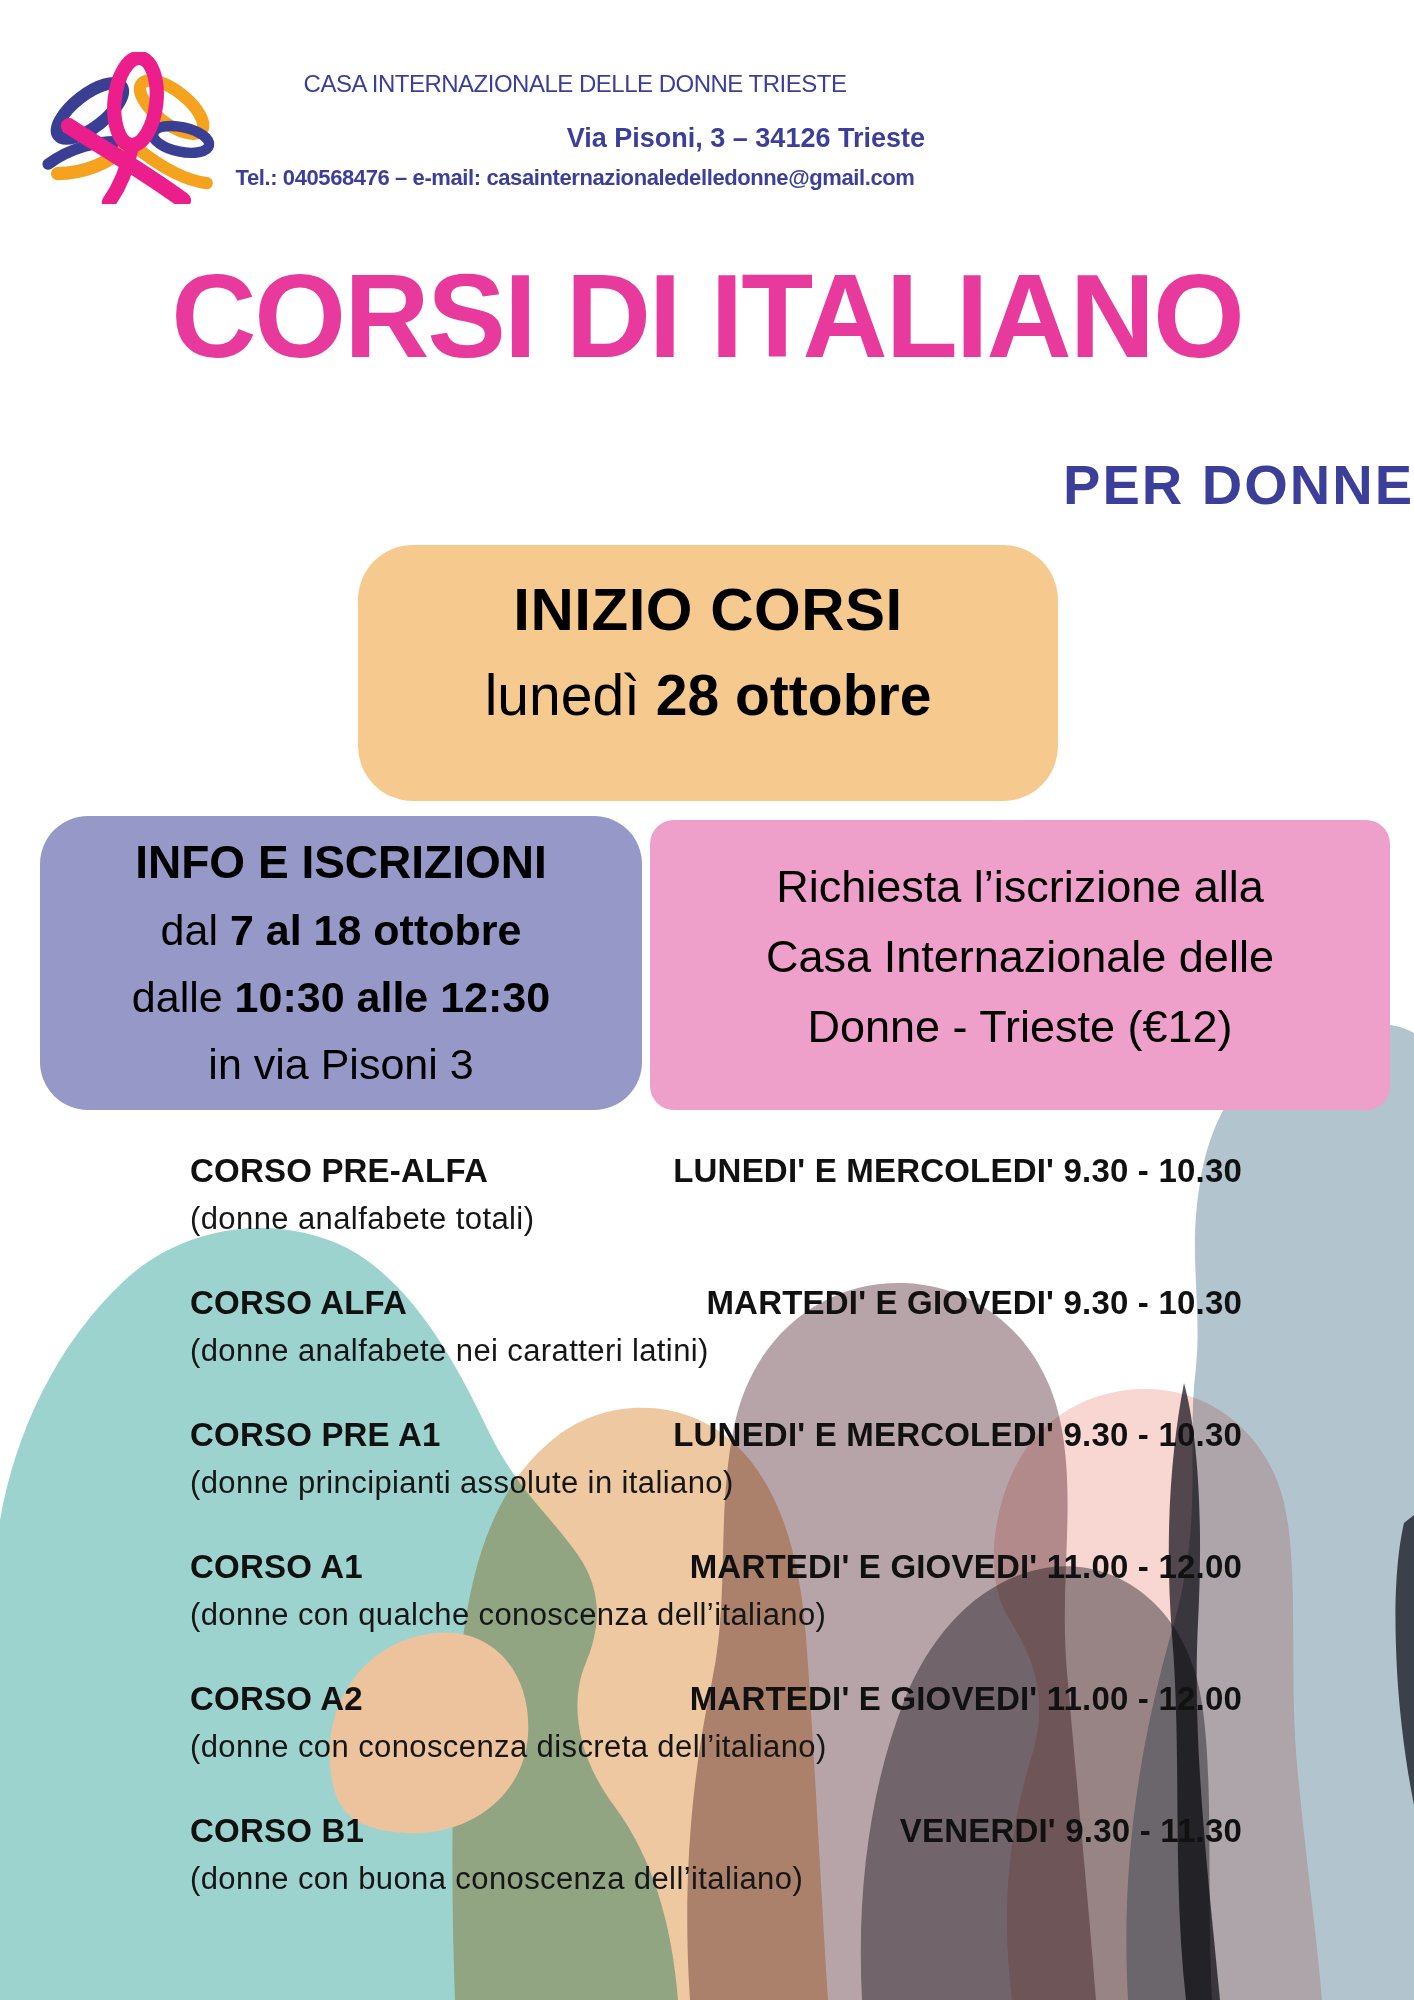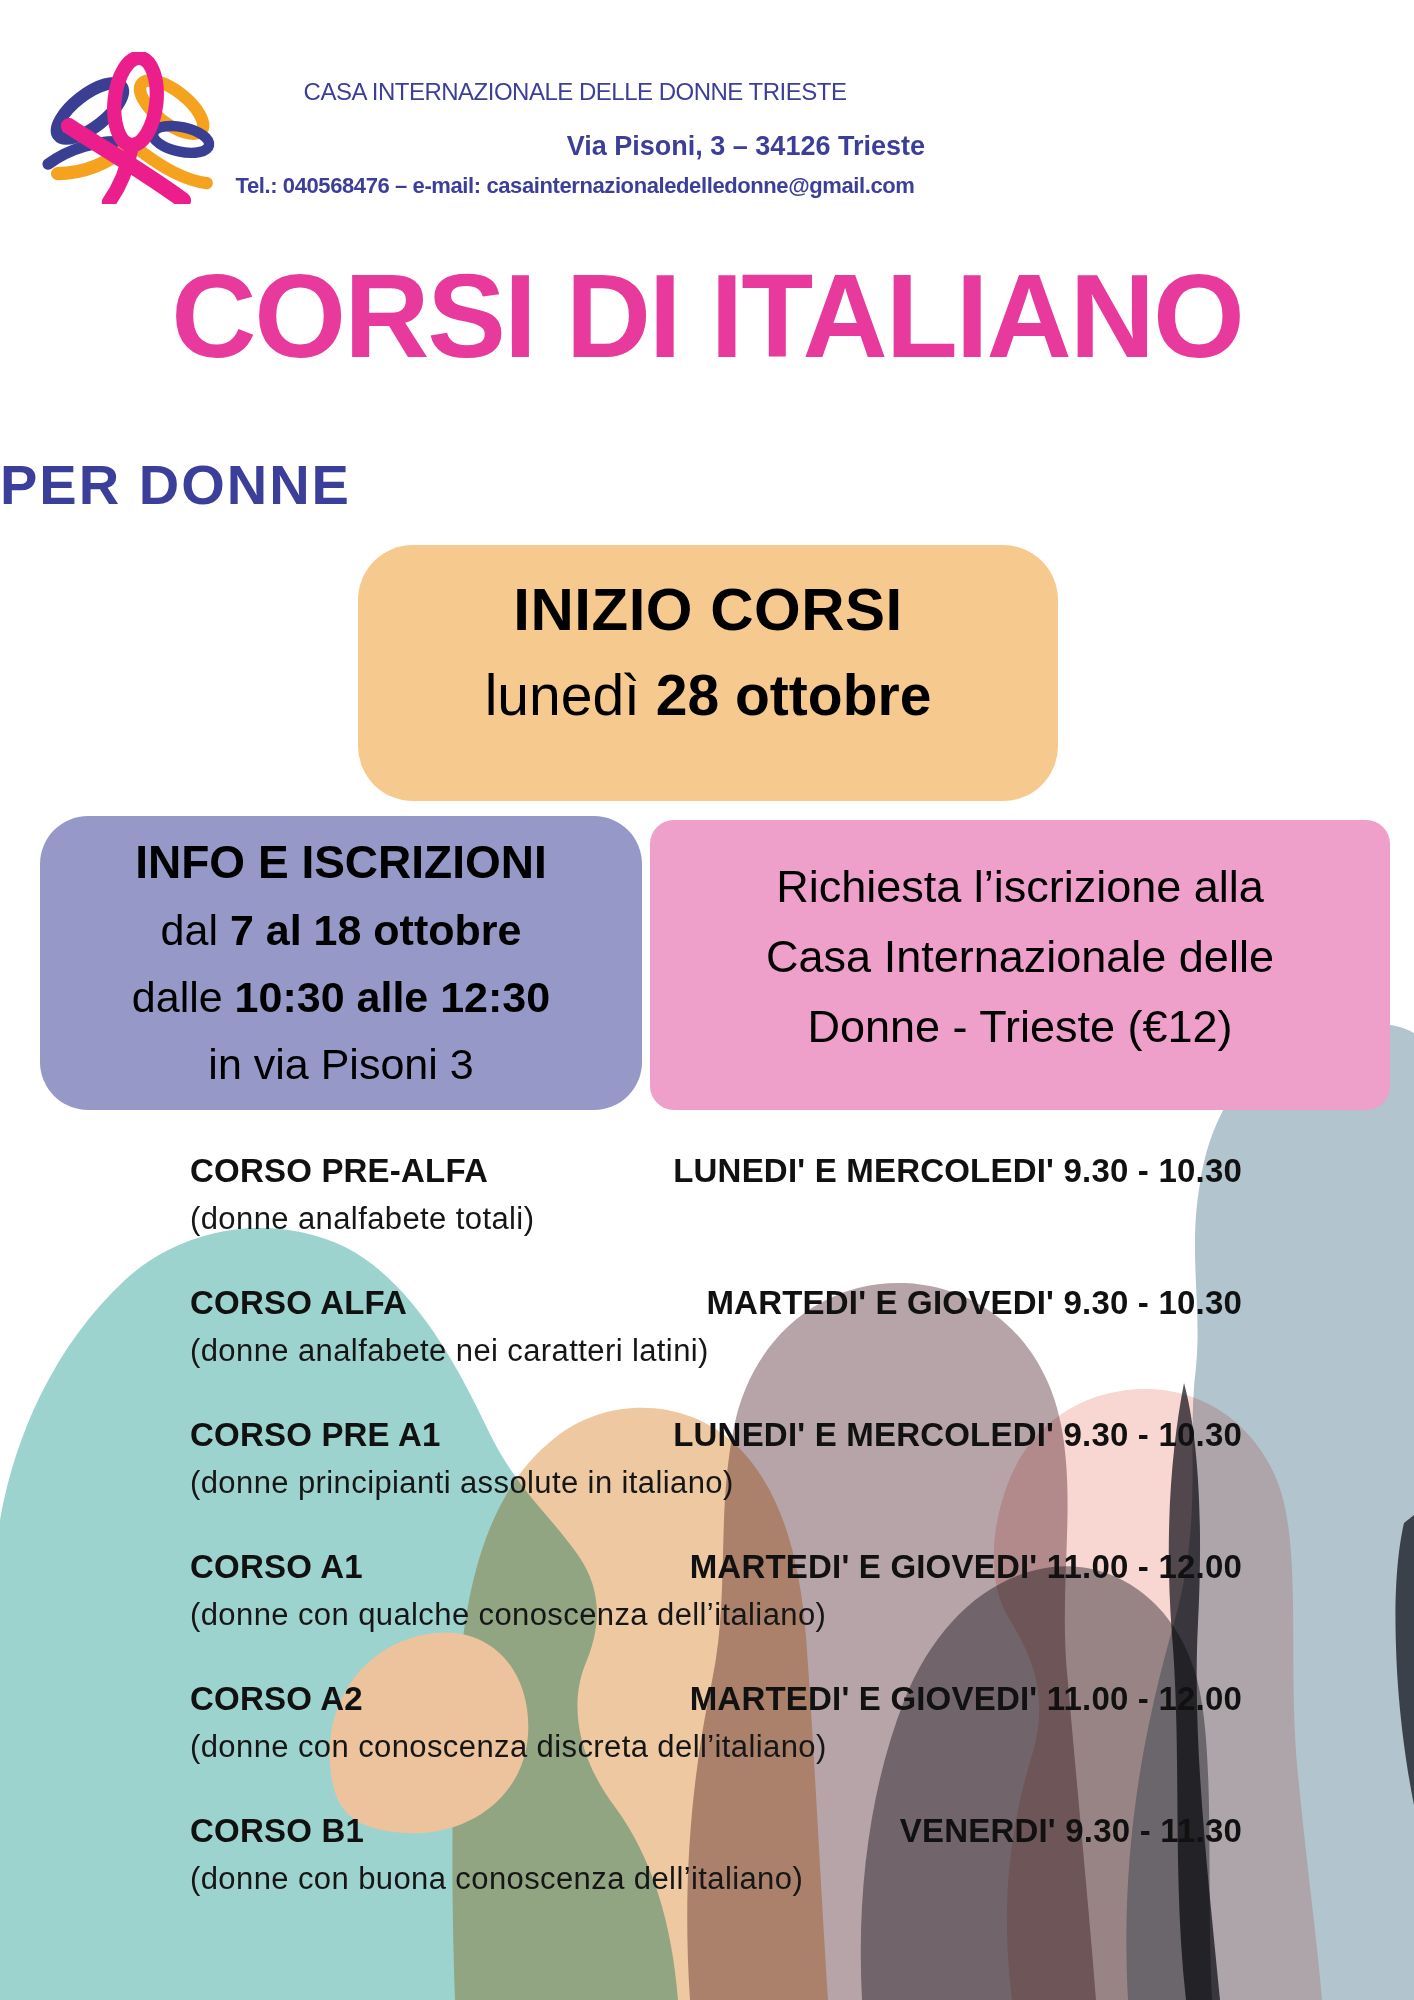--- a/index.html
+++ b/index.html
@@ -3,28 +3,28 @@
 <meta charset="utf-8">
 <style>
   html,body{margin:0;padding:0;}
   body{
     width:1414px;height:2000px;position:relative;background:#ffffff;
     font-family:"Liberation Sans", sans-serif;color:#111;overflow:hidden;
   }
   .abs{position:absolute;}
   
   .logo{left:38px;top:52px;z-index:2;}
-  .header-text{left:225px;top:76px;width:700px;text-align:center;color:#3c3f99;z-index:2;}
+  .header-text{left:225px;top:68px;width:700px;text-align:center;color:#3c3f99;z-index:2;}
   .org-name{font-size:24px;letter-spacing:-0.5px;font-weight:400;line-height:1.3;}
   .org-address{font-size:27px;font-weight:700;margin-top:24px;text-align:right;}
   .org-contact{font-size:22px;font-weight:700;letter-spacing:-0.4px;margin-top:11px;}
   
   .main-title{left:0;top:246px;width:1414px;text-align:center;
     font-size:118px;font-weight:700;letter-spacing:-2px;color:#e73a9c;line-height:1.2;z-index:2;}
-  .sub-title{left:0;top:452px;width:1414px;text-align:left;
+  .sub-title{left:0;top:452px;width:1414px;text-align:right;
     font-size:56px;font-weight:700;letter-spacing:2px;color:#3c3f99;z-index:2;}
   
   .box{box-sizing:border-box;text-align:center;z-index:2;color:#000000;}
   .start-box{left:358px;top:545px;width:700px;height:256px;background:#f6ca8e;border-radius:55px;padding-top:30px;}
   .start-box .h{font-size:60px;font-weight:700;letter-spacing:0.5px;}
   .start-box .d{font-size:57px;margin-top:18px;}
   .info-box{left:40px;top:816px;width:602px;height:294px;background:#9698c8;border-radius:48px;padding-top:12px;}
   .info-box .l{font-size:43px;line-height:1.56;}
   .info-box .h{font-size:46px;font-weight:700;line-height:1.5;}
   .fee-box{left:650px;top:820px;width:740px;height:290px;background:#ee9fca;border-radius:24px;padding-top:32px;}

